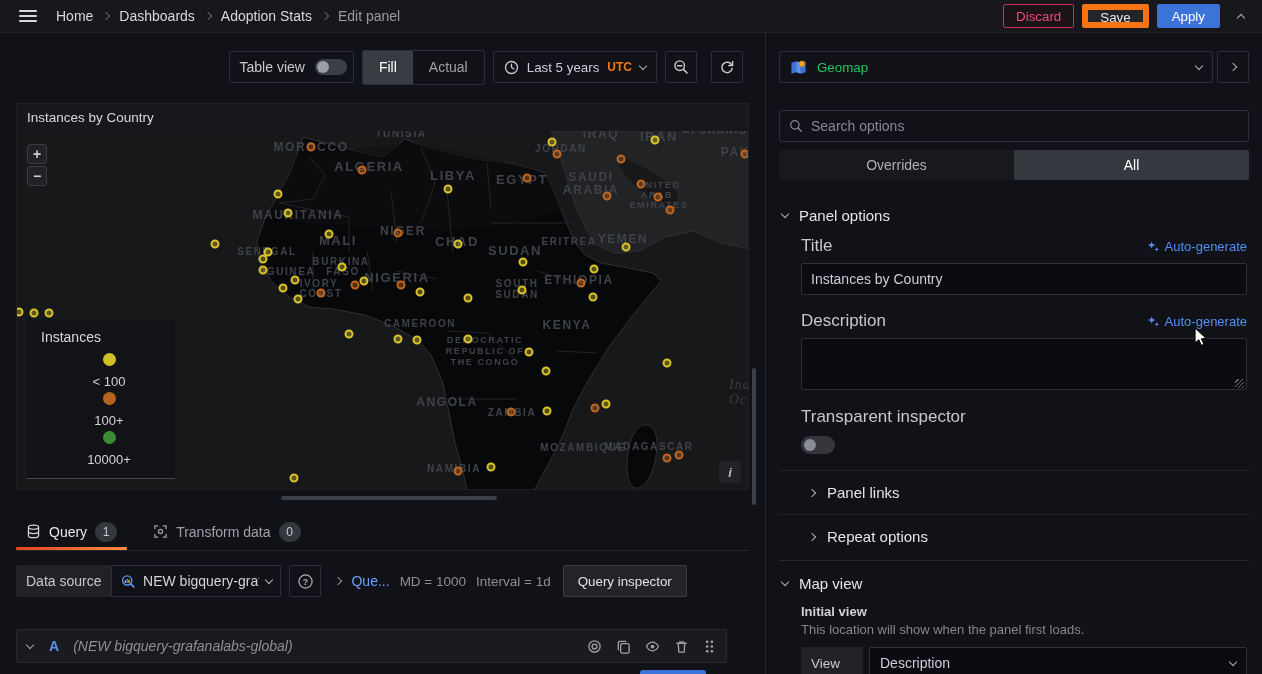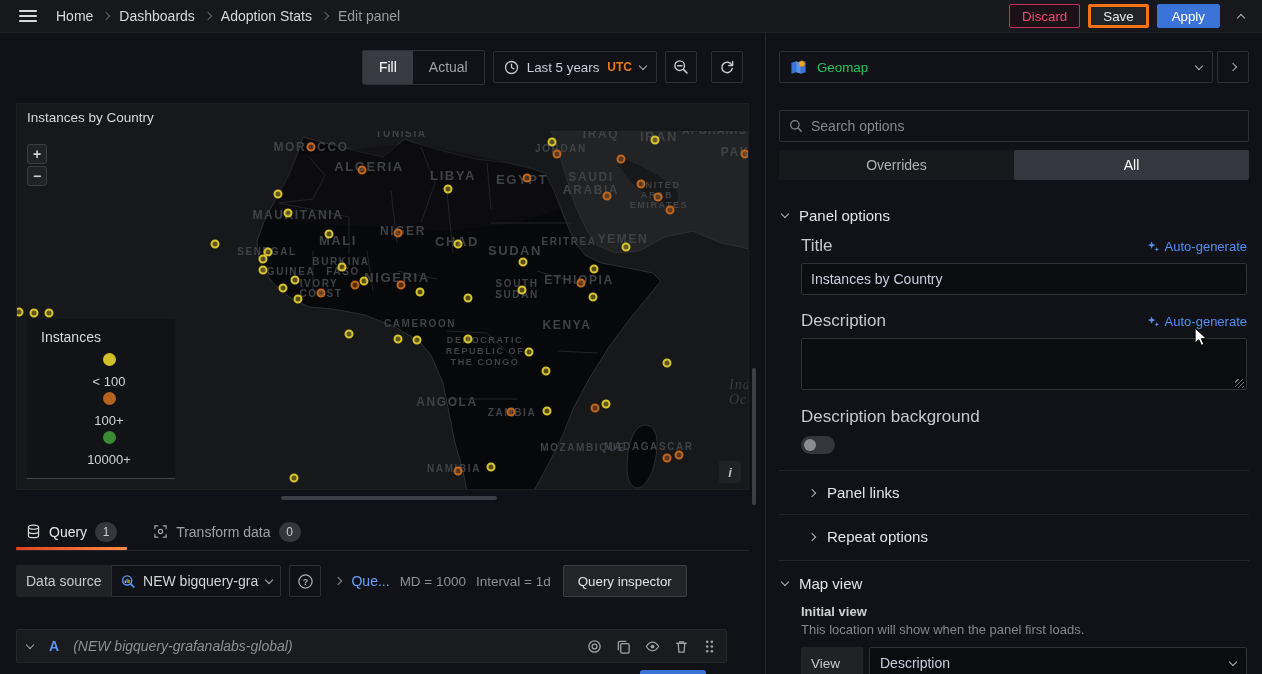--- a/index.html
+++ b/index.html
@@ -18,21 +18,21 @@
   .navbar { position:absolute; left:0; top:0; width:1262px; height:33px; background:#17181b;
     border-bottom:1px solid #202227; display:flex; align-items:center; padding:0 8px; }
   .hamburger { width:40px; height:28px; display:flex; flex-direction:column; gap:3px; align-items:center; justify-content:center; cursor:pointer; }
   .hamburger span { display:block; width:18px; height:2px; background:#d8d9da; border-radius:1px; }
   .crumbs { display:flex; align-items:center; gap:10px; margin-left:8px; font-weight:500; }
   .crumbs .sep { color:#62646c; }
   .crumb { color:#d8d9da; cursor:pointer; }
   .crumb.current { color:#9a9ba1; cursor:default; }
   .nav-right { margin-left:auto; display:flex; align-items:center; gap:8px; }
   .btn-discard { padding:0 12px; height:24px; border:1px solid #cf2a58; color:#ef4a77; border-radius:2px; font-weight:500; background:#1a1216; }
-  .btn-save { padding:0 12px; height:24px; border:3px solid #f97316; color:#e8e8ec; border-radius:2px; font-weight:500; background:#222428; }
+  .btn-save { padding:0 12px; height:24px; border:6px solid #f97316; color:#e8e8ec; border-radius:2px; font-weight:500; background:#222428; }
   .btn-apply { padding:0 14px; height:24px; border:1px solid #3b73d9; color:#fff; border-radius:2px; font-weight:500; background:#3b73d9; }
   .nav-collapse { width:26px; height:24px; display:flex; align-items:center; justify-content:center; color:#aeb0b6; cursor:pointer; }
 
   
   .left-pane  { position:absolute; left:0; top:33px; width:765px; height:641px; }
   .right-pane { position:absolute; left:765px; top:33px; width:497px; height:641px; border-left:1px solid #26282c; }
 
   
   .lp-toolbar { position:absolute; top:18px; right:22px; display:flex; align-items:center; gap:8px; height:32px; }
   .tv-box { display:flex; align-items:center; gap:10px; padding:0 6px 0 10px; height:32px; border:1px solid #2c3036; border-radius:2px; color:#c8c9ce; }
@@ -167,20 +167,26 @@
     <button class="btn-apply">Apply</button>
     <div class="nav-collapse">
         <span class="chev u"></span>
       </div>
   </div>
 </div>
 
 <div class="left-pane">
 
   <div class="lp-toolbar">
+    <div class="tv-box">
+      <span>Table view</span>
+      <div class="toggle">
+          <div class="knob"></div>
+        </div>
+    </div>
     <div class="seg-group">
       <div class="seg sel">Fill</div>
       <div class="seg">Actual</div>
     </div>
     <button class="btn time-btn">
       <svg width="15" height="15" viewBox="0 0 16 16">
         <circle cx="8" cy="8" r="6.4" fill="none" stroke="#c8c9ce" stroke-width="1.4"></circle>
         <path d="M8 4.5 V8 L10.5 9.5" fill="none" stroke="#c8c9ce" stroke-width="1.4" stroke-linecap="round"></path>
       </svg>
       <span>Last 5 years</span>
@@ -532,21 +538,21 @@
             <span>Auto-generate</span>
           </span>
         </div>
         <div class="textarea-wrap">
           <textarea class="textarea" style=""></textarea>
           <div class="resize-corner"></div>
         </div>
       </div>
 
       <div class="field" style="margin-top:14px">
-        <span class="field-label">Description background</span>
+        <span class="field-label">Transparent inspector</span>
         <div class="toggle2">
             <div class="knob"></div>
           </div>
       </div>
 
       <div class="collapsed-row" style="margin-top:16px">
         <span class="chev r"></span>
         <span class="cr-label">Panel links</span>
       </div>
       <div class="collapsed-row">

